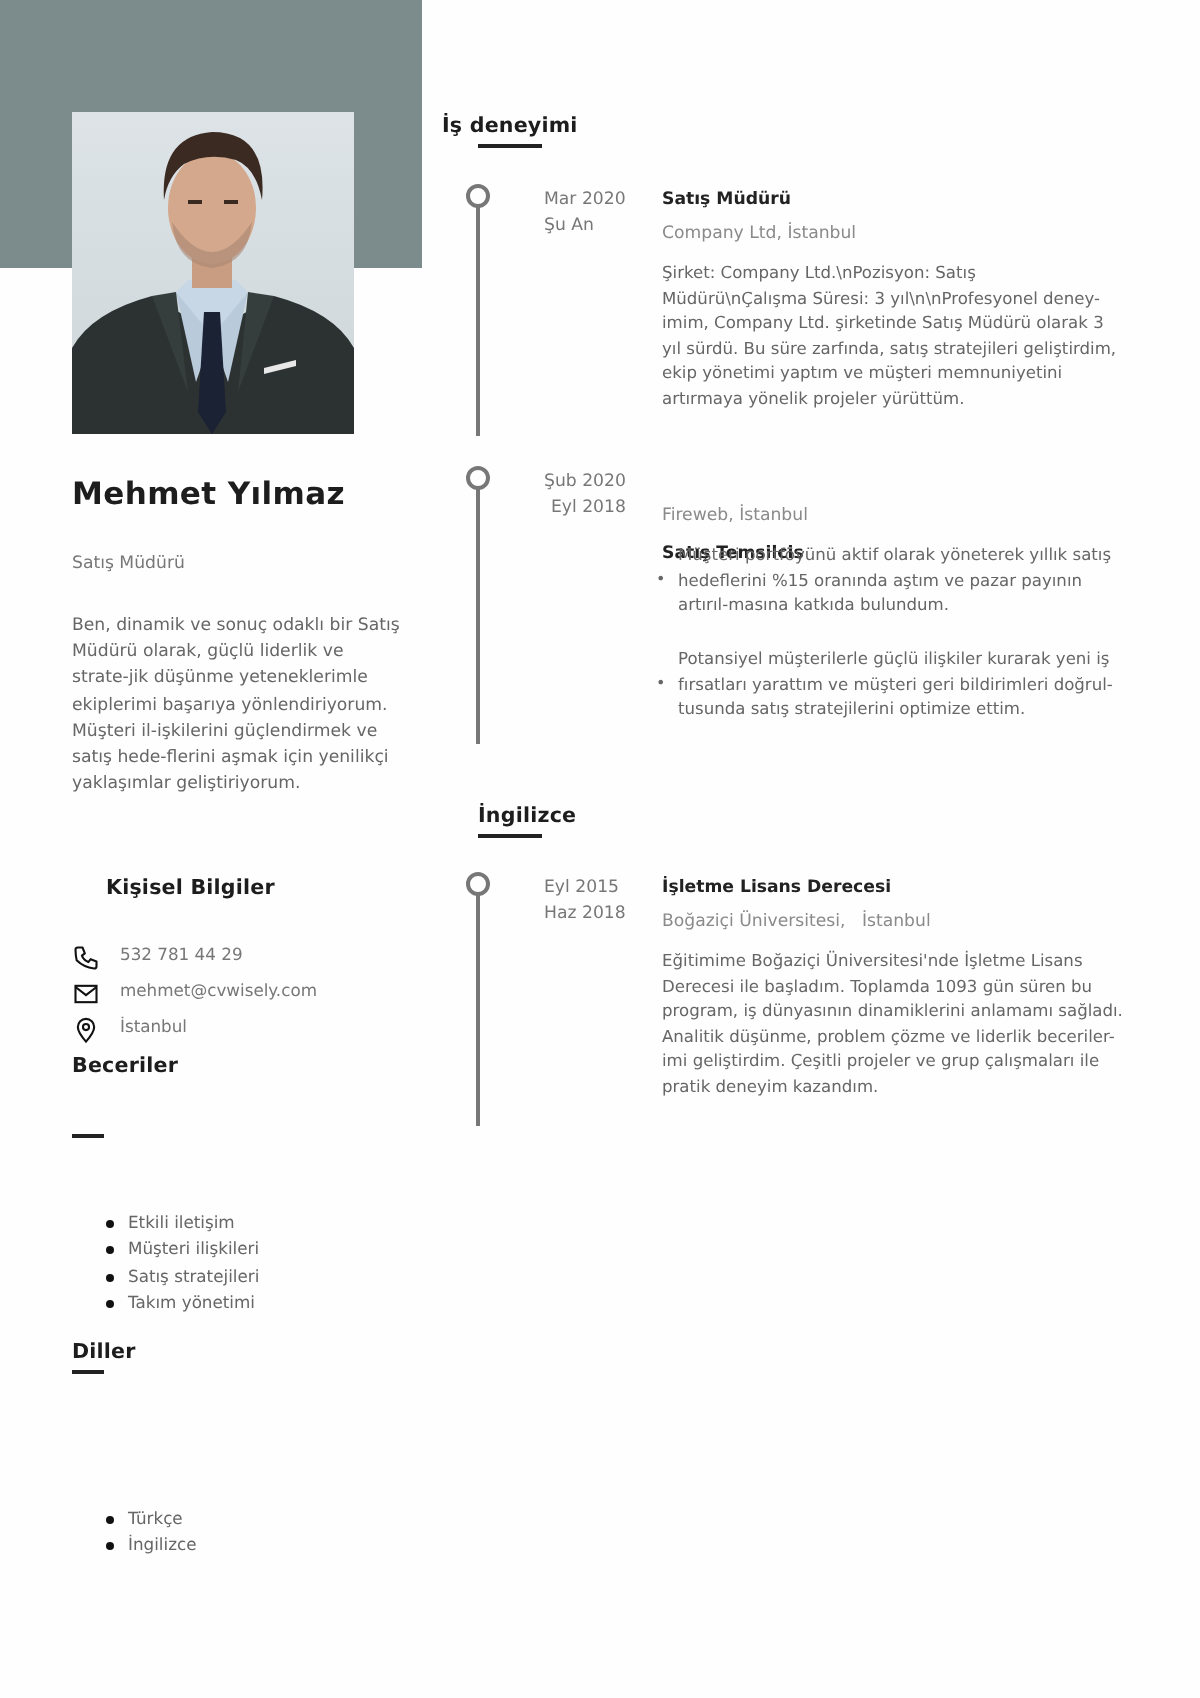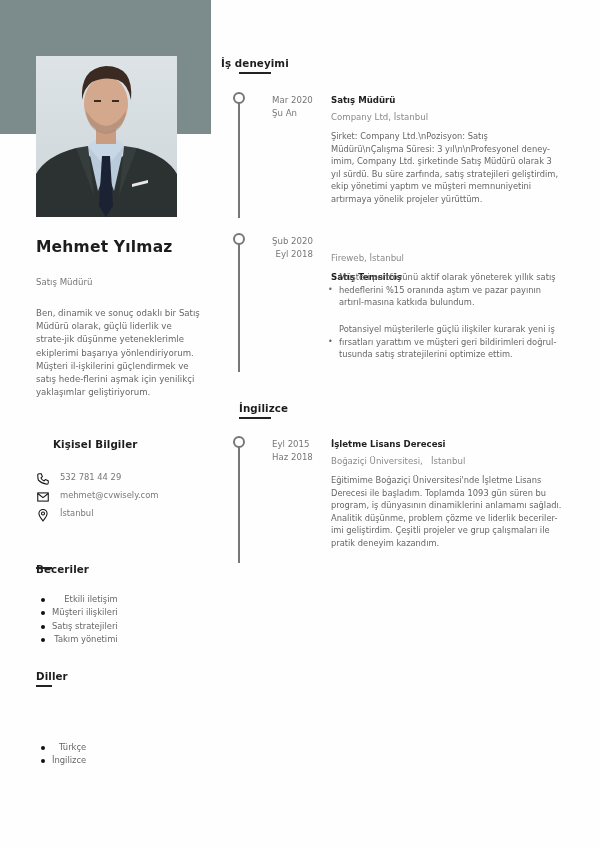--- a/index.html
+++ b/index.html
@@ -16,21 +16,21 @@
     background: linear-gradient(180deg, #dde3e6 0%, #cdd6da 100%);
   }
   .name { left: 36px; top: 238px; font-size: 15.5px; font-weight: bold; color: #1d1d1d; letter-spacing: 0.2px; }
   .subtitle { left: 36px; top: 277px; font-size: 8.6px; color: #777; }
   .summary { left: 36px; top: 307px; width: 165px; font-size: 8.6px; line-height: 13.2px; color: #666; }
   .h2 { font-size: 10.3px; font-weight: bold; color: #1d1d1d; letter-spacing: 0.1px; }
   .underline { width: 16px; height: 2px; background: #222; }
   .contact-row { left: 36px; height: 14px; display: flex; }
   .contact-row svg { width: 14px; height: 14px; margin-right: 10px; }
   .contact-row span { font-size: 8.4px; color: #777; }
-  .list { left: 36px; margin: 4px; padding: 0; list-style: none; text-align: right; }
+  .list { left: 36px; margin: 16px; padding: 0; list-style: none; }
   .list li { position: relative; padding-left: 12px; font-size: 8.4px; color: #666; height: 13.4px; line-height: 13.4px; }
   .list li::before { content: ""; position: absolute; left: 1px; top: 5px; width: 4px; height: 4px; border-radius: 50%; background: #111; }
 
   .tl-line { left: 238px; width: 2px; background: #777; }
   .tl-circle { width: 8px; height: 8px; border: 2px solid #777; border-radius: 50%; background: #fefefe; }
   .date { left: 260px; font-size: 8.6px; color: #777; line-height: 13.4px; margin-left: 12px; }
   .job-title { left: 331px; font-size: 8.6px; font-weight: bold; color: #222; }
   .company { left: 331px; font-size: 8.6px; color: #8a8a8a; }
   .desc { left: 331px; width: 232px; font-size: 8.3px; line-height: 12.6px; color: #666; }
   .bullet-desc { left: 331px; width: 232px; font-size: 8.3px; line-height: 12.6px; color: #666; }
@@ -91,21 +91,21 @@
   <span>mehmet@cvwisely.com</span>
 </div>
 <div class="abs contact-row" style="top:508px;">
   <svg viewBox="0 0 24 24">
     <path d="M12 22 Q5 14 5 9.5 A7 7 0 0 1 19 9.5 Q19 14 12 22 Z" fill="none" stroke="#111" stroke-width="1.8"></path>
     <circle cx="12" cy="9.5" r="2.6" fill="none" stroke="#111" stroke-width="1.8"></circle>
   </svg>
   <span>İstanbul</span>
 </div>
 
-<div class="abs h2" style="left:36px; top:527px;margin-top:36px;">Beceriler</div>
+<div class="abs h2" style="left:36px; top:527px;">Beceriler</div>
 <div class="abs underline" style="left:36px; top:567px;"></div>
 <ul class="abs list" style="top:589px;">
   <li>Etkili iletişim</li>
   <li>Müşteri ilişkileri</li>
   <li>Satış stratejileri</li>
   <li>Takım yönetimi</li>
 </ul>
 
 <div class="abs h2" style="left:36px; top:670px;">Diller</div>
 <div class="abs underline" style="left:36px; top:685px;"></div>

